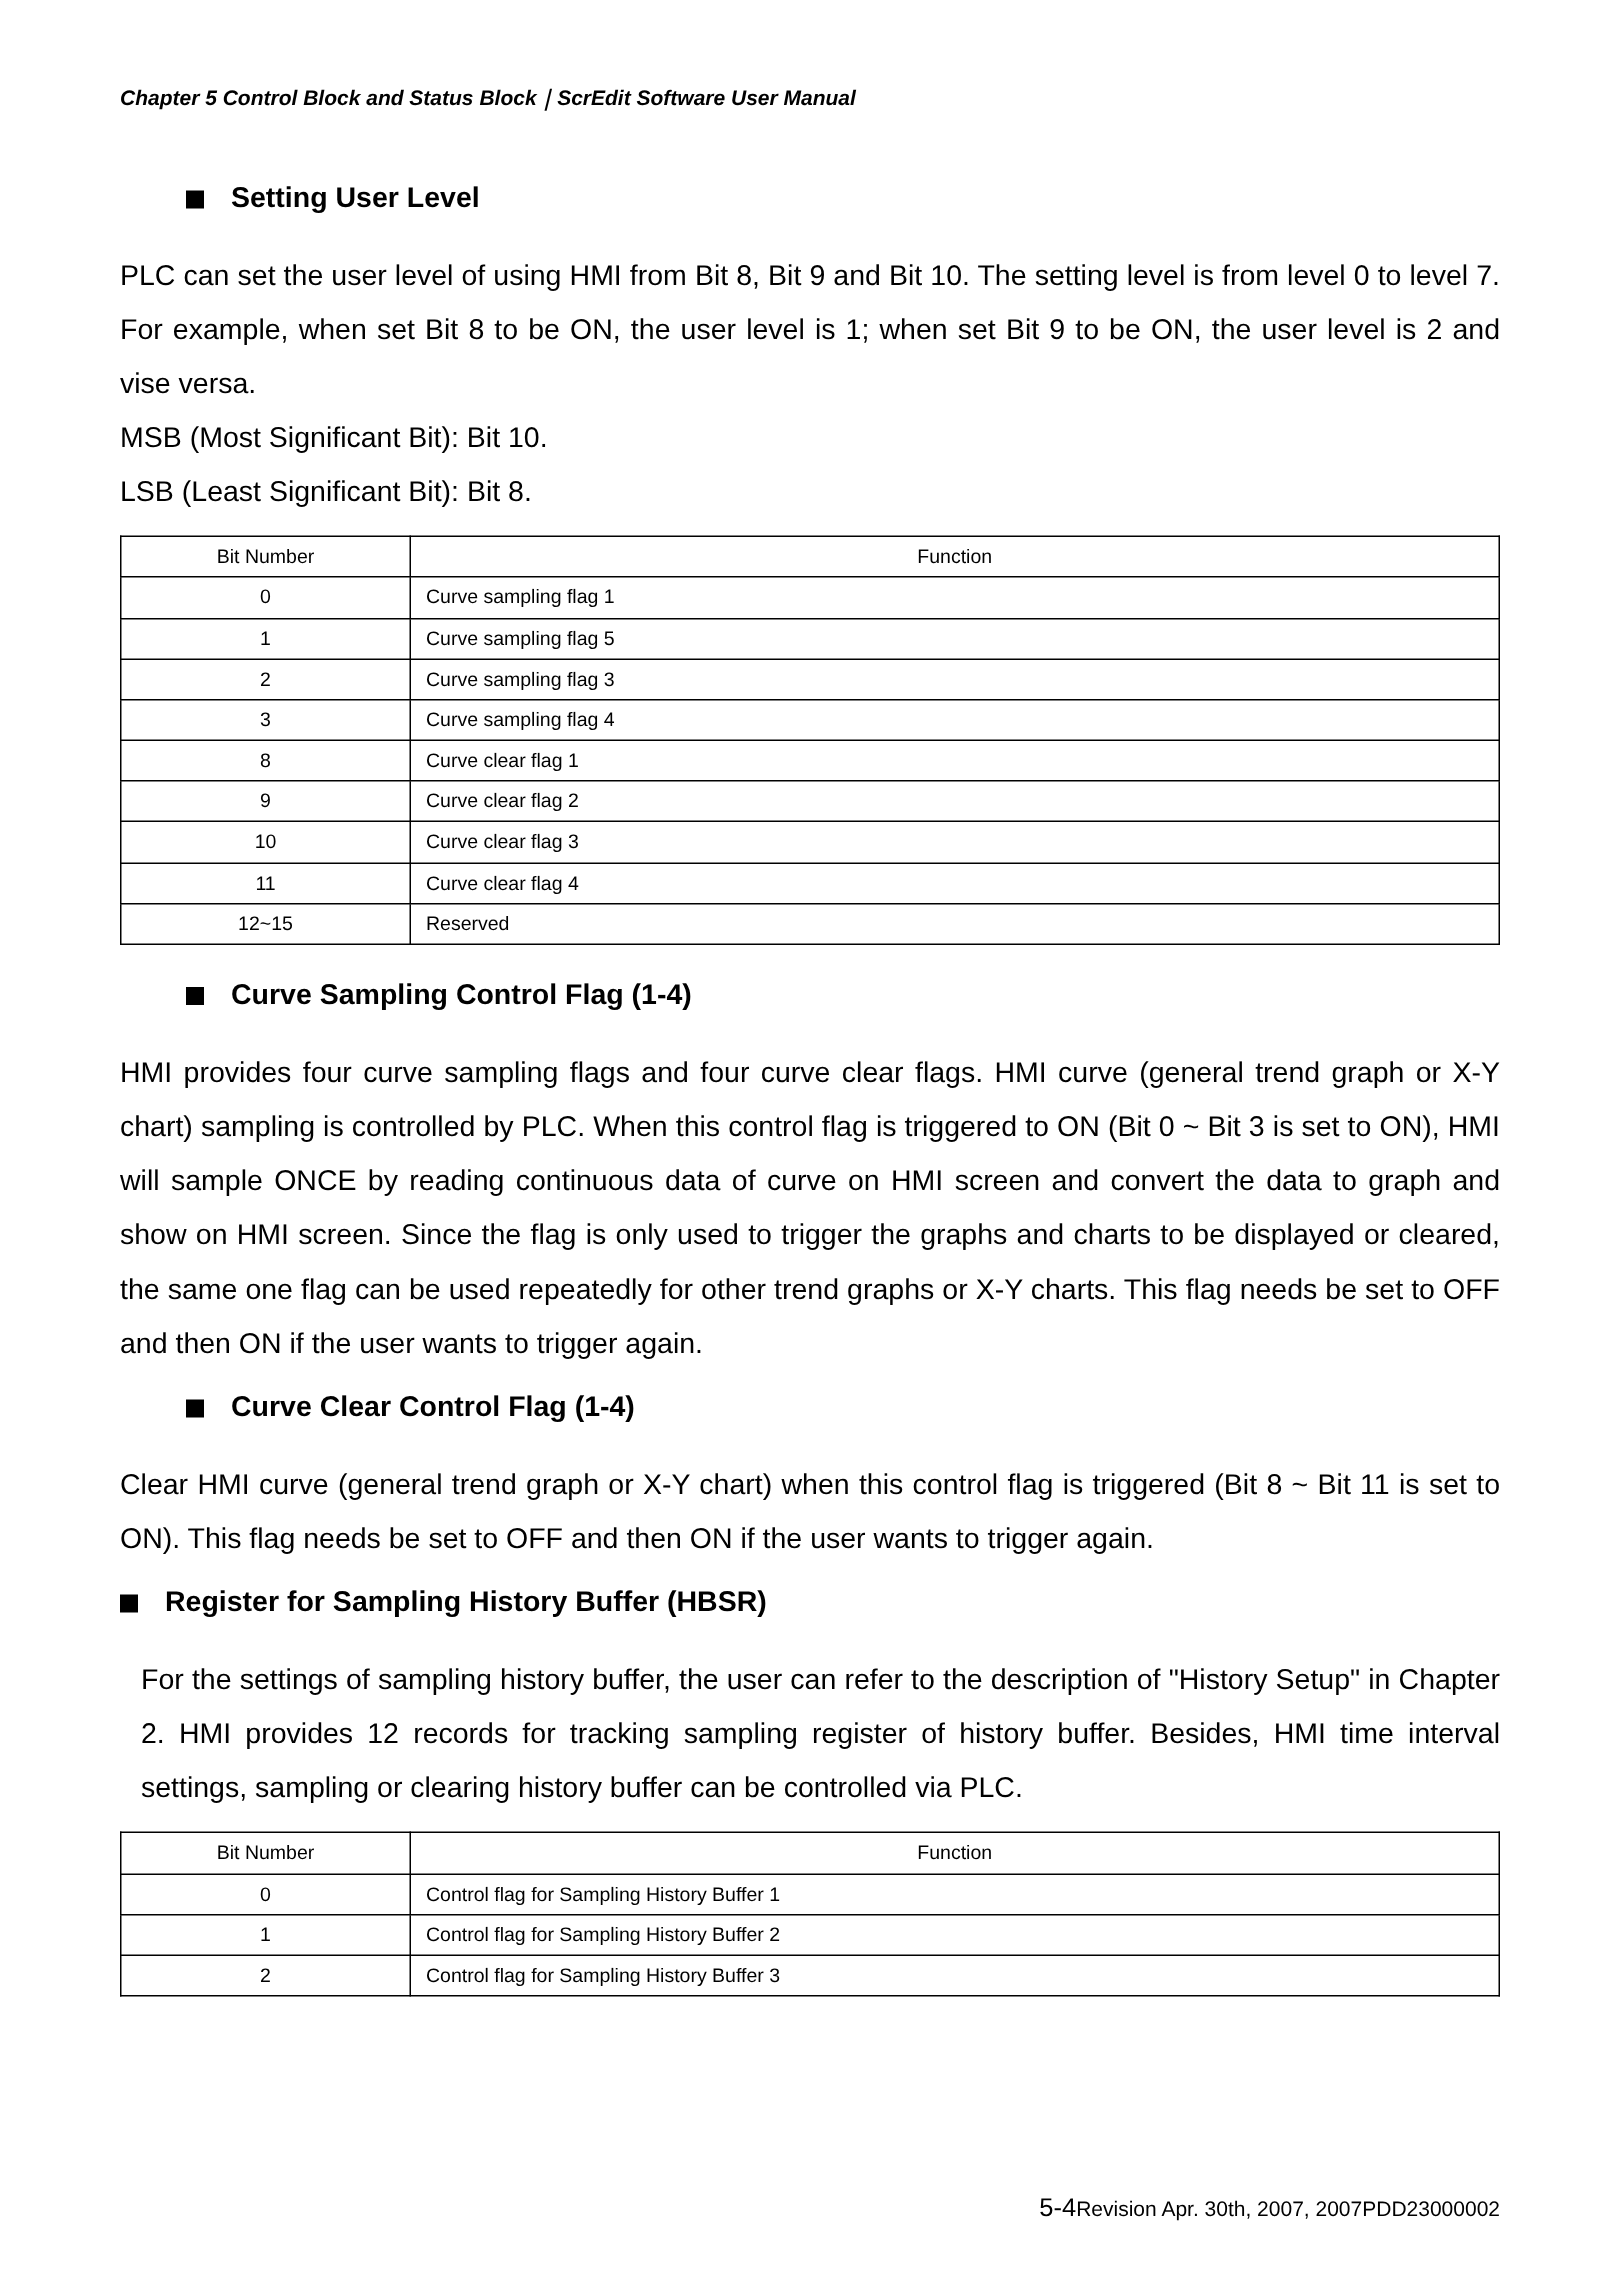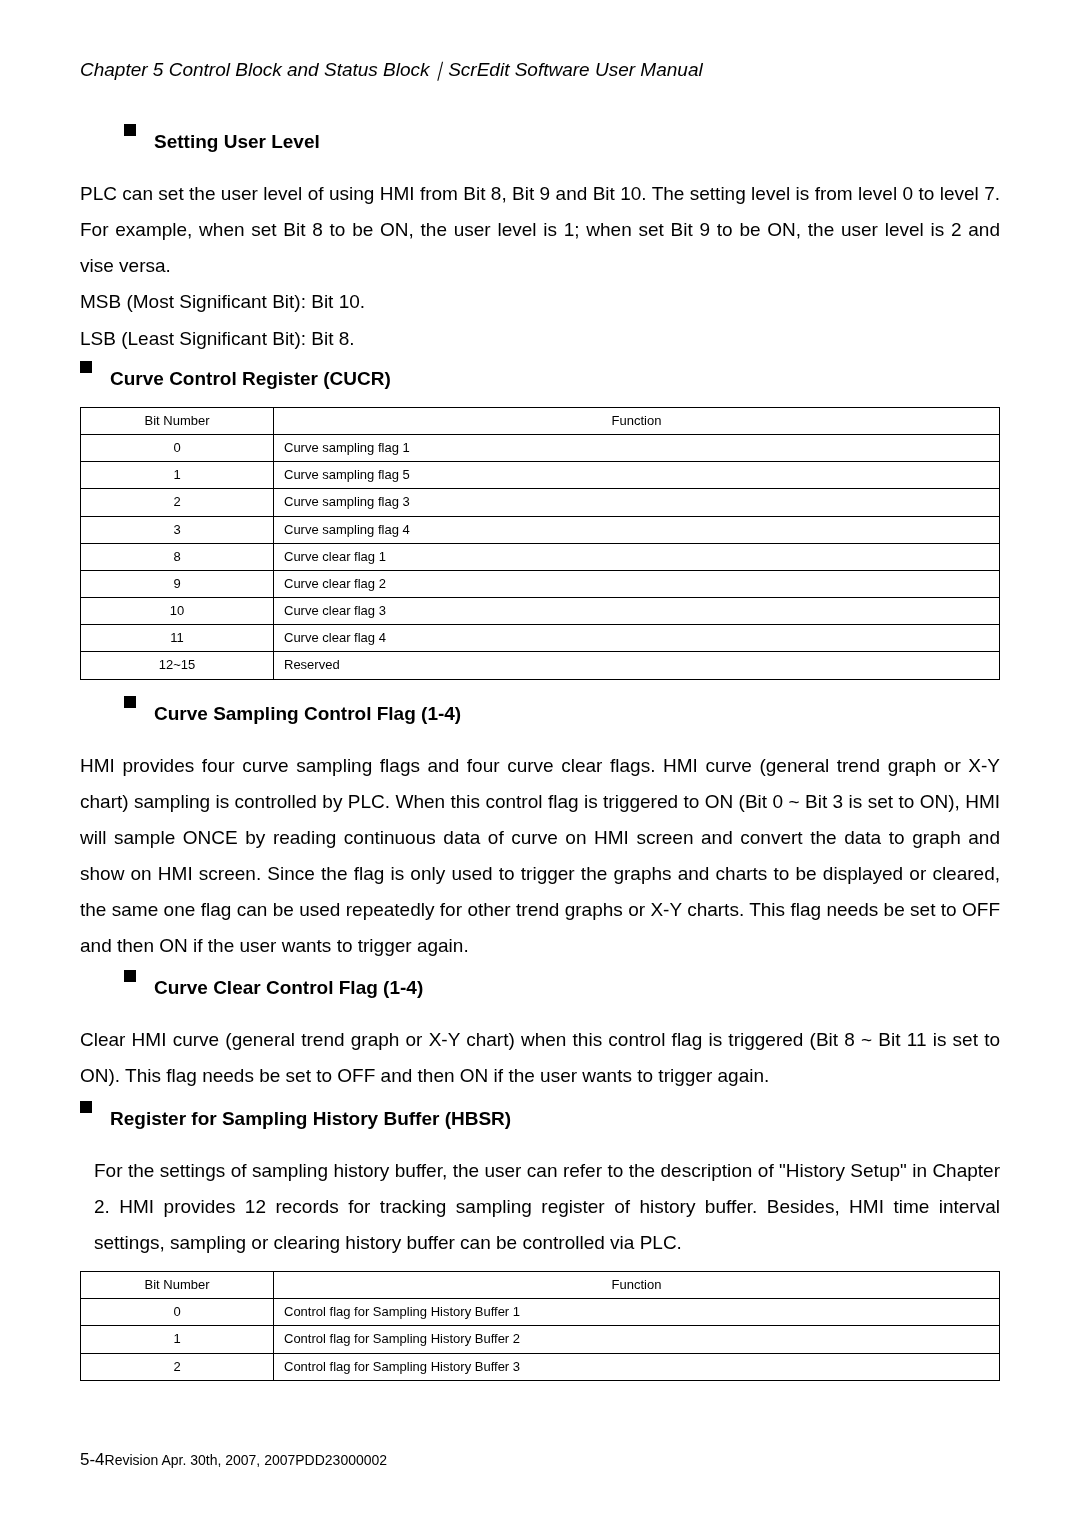--- a/index.html
+++ b/index.html
@@ -15,35 +15,35 @@
     background: #fff;
   }
   .page {
     padding: 52px 80px 44px 80px;
     box-sizing: border-box;
     position: relative;
     height: 100%;
   }
   .running-head {
     font-style: italic;
-    font-weight: normal;
-    font-size: 19px;
+    font-weight: bold;
+    font-size: 14px;
     margin-bottom: 36px;
   }
   .sq {
     display: inline-block;
     width: 12px;
     height: 12px;
     background: #000;
     margin-right: 18px;
     vertical-align: 1px;
   }
   .bullet-row {
     display: flex;
-    align-items: flex-start;
+    align-items: center;
   }
   .bullet-row.b-indent1 { margin-left: 44px; }
   .bullet-row.b-indent0 { margin-left: 0; }
   .bullet-label {
     font-weight: bold;
   }
   .para-indent1 {
     text-align: justify;
   }
   .para-indent0 {
@@ -68,25 +68,25 @@
   }
   table.btable tr > *:first-child {
     text-align: center;
     width: 172px;
   }
   table.btable td {
     text-align: left;
   }
   .footer {
     position: absolute;
-    bottom: 52px;
+    bottom: 40px;
     left: 80px;
     right: 80px;
     display: flex;
-    justify-content: flex-start;
+    justify-content: flex-end;
     align-items: baseline;
   }
   .footer .pageno { font-size: 17px; }
   .footer .rev { font-size: 14px; }
   .spacer-s { height: 6px; }
   .spacer-m { height: 16px; }
 </style>
 </head>
 <body>
 
@@ -95,24 +95,20 @@
 
   <div class="bullet-row b-indent1">
     <span class="sq"></span>
     <span class="bullet-label">Setting User Level</span>
   </div>
   <div class="spacer-m"></div>
   <div class="para-indent1">PLC can set the user level of using HMI from Bit 8, Bit 9 and Bit 10. The setting level is from level 0 to level 7. For example, when set Bit 8 to be ON, the user level is 1; when set Bit 9 to be ON, the user level is 2 and vise versa.</div>
   <div class="para-indent1">MSB (Most Significant Bit): Bit 10.</div>
   <div class="para-indent1">LSB (Least Significant Bit): Bit 8.</div>
 
-  <div class="bullet-row b-indent0" style="margin-top:4px;">
-    <span class="sq"></span>
-    <span class="bullet-label">Curve Control Register (CUCR)</span>
-  </div>
   <table class="btable">
     <thead>
       <tr>
         <th>Bit Number</th>
         <th>Function</th>
       </tr>
     </thead>
     <tbody id="cucr-body">
         <tr>
           <td>0</td>

